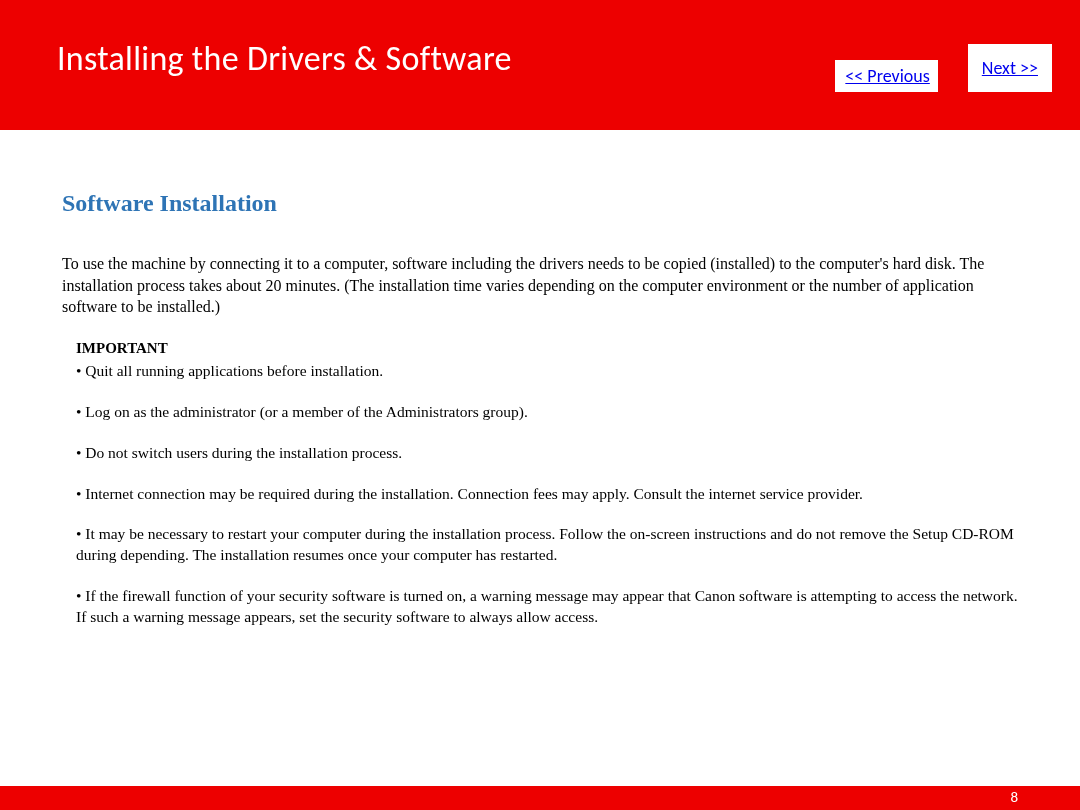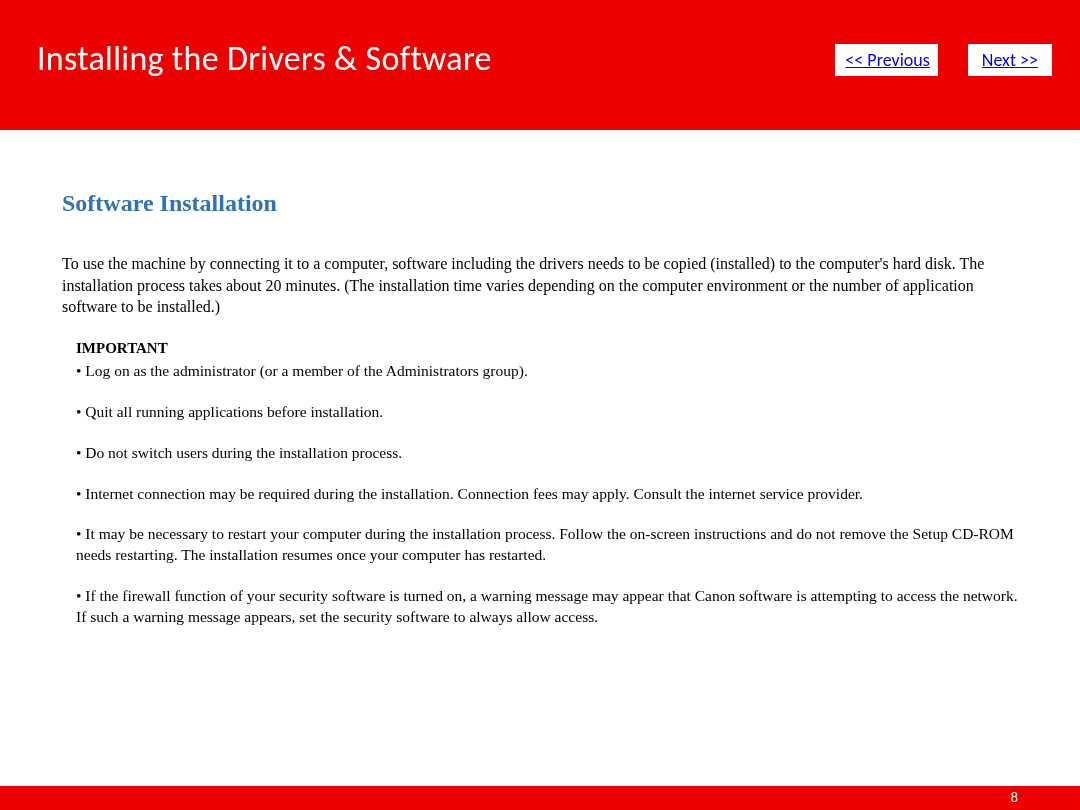--- a/index.html
+++ b/index.html
@@ -19,21 +19,21 @@
       background: #ed0000;
       width: 100%;
       height: 130px;
       position: relative;
     }
     .page-title {
       color: #ffffff;
       font-size: 34px;
       font-weight: 400;
       position: absolute;
-      left: 37px;
+      left: 57px;
       top: 38px;
       letter-spacing: 0.3px;
     }
     .nav-buttons {
       position: absolute;
       right: 28px;
       top: 44px;
       display: flex;
       gap: 30px;
     }
@@ -43,20 +43,21 @@
       text-decoration: underline;
       font-size: 18px;
       padding: 5px 14px;
       border: none;
       cursor: pointer;
       font-family: inherit;
       white-space: nowrap;
     }
     .nav-btn:first-child {
       padding: 5px 8px 5px 10px;
+      margin-top: 16px;
     }
     .content {
       padding: 60px 62px 0 62px;
       font-family: Liberation Serif, serif;
     }
     .subtitle {
       color: #2e74b5;
       font-size: 24px;
       font-weight: bold;
       margin-bottom: 36px;
@@ -107,24 +108,24 @@
     <button class="nav-btn"> &lt;&lt; Previous</button>
     <button class="nav-btn">Next &gt;&gt;</button>
   </div>
 </div>
 
 <div class="content">
   <div class="subtitle">Software Installation</div>
   <div class="intro">To use the machine by connecting it to a computer, software including the drivers needs to be copied (installed) to the computer's hard disk. The installation process takes about 20 minutes. (The installation time varies depending on the computer environment or the number of application software to be installed.)</div>
   <div class="important-section">
     <div class="important-label">IMPORTANT</div>
+    <div class="bullet-item">• Quit all running applications before installation.</div>
     <div class="bullet-item">• Log on as the administrator (or a member of the Administrators group).</div>
-    <div class="bullet-item">• Quit all running applications before installation.</div>
     <div class="bullet-item">• Do not switch users during the installation process.</div>
     <div class="bullet-item">• Internet connection may be required during the installation. Connection fees may apply. Consult the internet service provider.</div>
-    <div class="bullet-item">• It may be necessary to restart your computer during the installation process. Follow the on-screen instructions and do not remove the Setup CD-ROM needs restarting. The installation resumes once your computer has restarted.</div>
+    <div class="bullet-item">• It may be necessary to restart your computer during the installation process. Follow the on-screen instructions and do not remove the Setup CD-ROM during depending. The installation resumes once your computer has restarted.</div>
     <div class="bullet-item">• If the firewall function of your security software is turned on, a warning message may appear that Canon software is attempting to access the network. If such a warning message appears, set the security software to always allow access.</div>
   </div>
 </div>
 
 <div class="footer-band">
   <div class="page-number">8</div>
 </div>
 
 </body></html>

